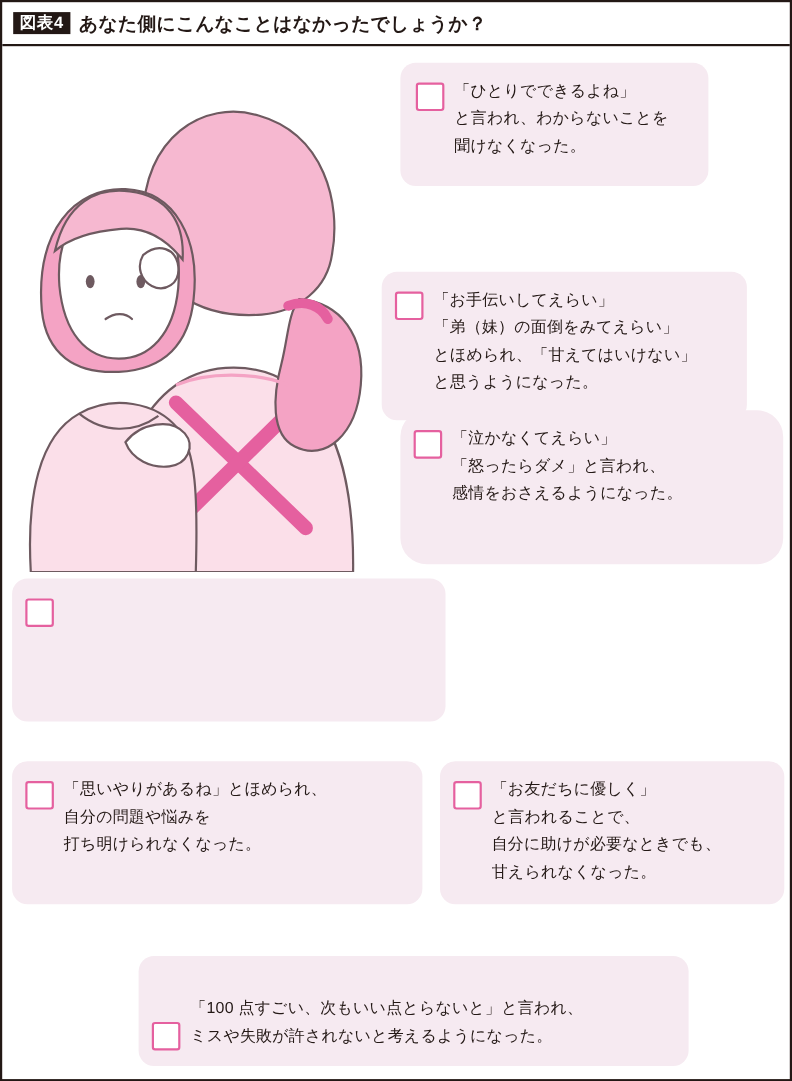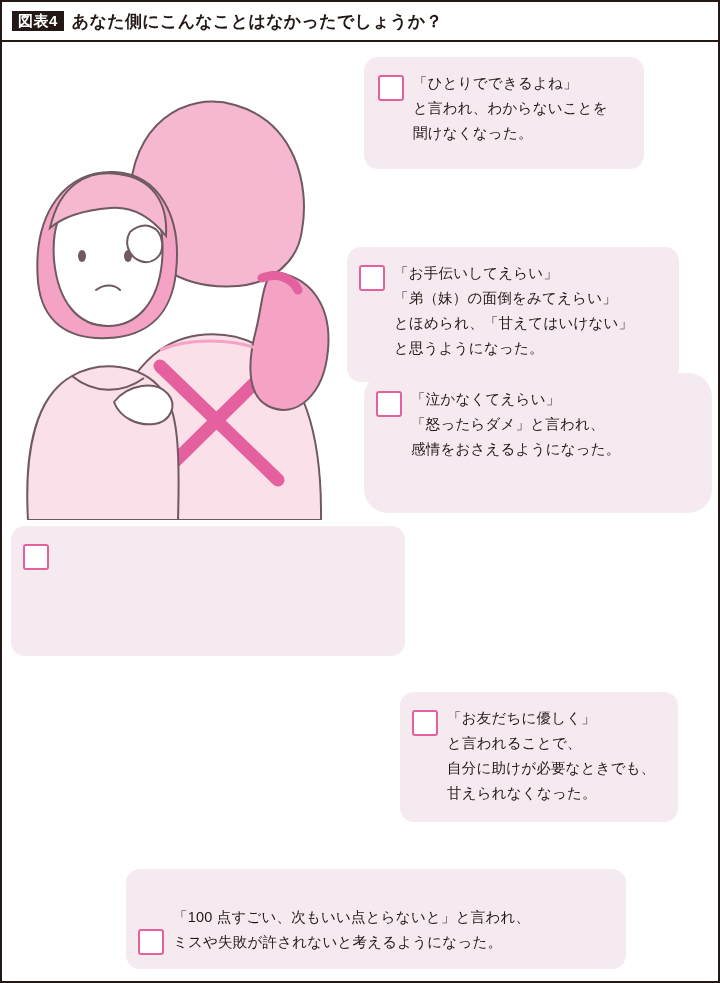--- a/index.html
+++ b/index.html
@@ -107,21 +107,21 @@
     margin-top: 0;
   }
 
   
   #card-1 { left: 362px; top:  55px; width: 280px; height: 112px; padding-left: 14px; }
   #card-2 { left: 345px; top: 199px; width: 332px; height: 135px; margin-top: 46px; }
   #card-3 { left: 362px; top: 371px; width: 348px; height: 140px; border-radius: 24px; }
   #card-4 { left:   9px; top: 524px; width: 394px; height: 130px; }
   #card-5 { left: 428px; top: 524px; width: 283px; height: 130px; }
   #card-6 { left:   9px; top: 690px; width: 373px; height: 130px; }
-  #card-7 { left: 398px; top: 690px; width: 278px; height: 130px; }
+  #card-7 { left: 398px; top: 690px; width: 313px; height: 130px; }
   #card-8 { left: 124px; top: 867px; width: 500px; height: 100px; align-items: flex-end; }
 </style>
 </head>
 <body>
 
 <div class="page">
 
   <div class="header">
     <span class="fig-tag">図表4</span>
     <span class="header-title">あなた側にこんなことはなかったでしょうか？</span>
@@ -193,20 +193,26 @@
     <div class="card-lines">「泣かなくてえらい」
 「怒ったらダメ」と言われ、
 感情をおさえるようになった。</div>
   </div>
 
   <div class="card" id="card-4">
     <div class="checkbox"></div>
   </div>
 
 
+  <div class="card" id="card-6">
+    <div class="checkbox"></div>
+    <div class="card-lines">「思いやりがあるね」とほめられ、
+自分の問題や悩みを
+打ち明けられなくなった。</div>
+  </div>
 
   <div class="card" id="card-7">
     <div class="checkbox"></div>
     <div class="card-lines">「お友だちに優しく」
 と言われることで、
 自分に助けが必要なときでも、
 甘えられなくなった。</div>
   </div>
 
   <div class="card center-check" id="card-8">

